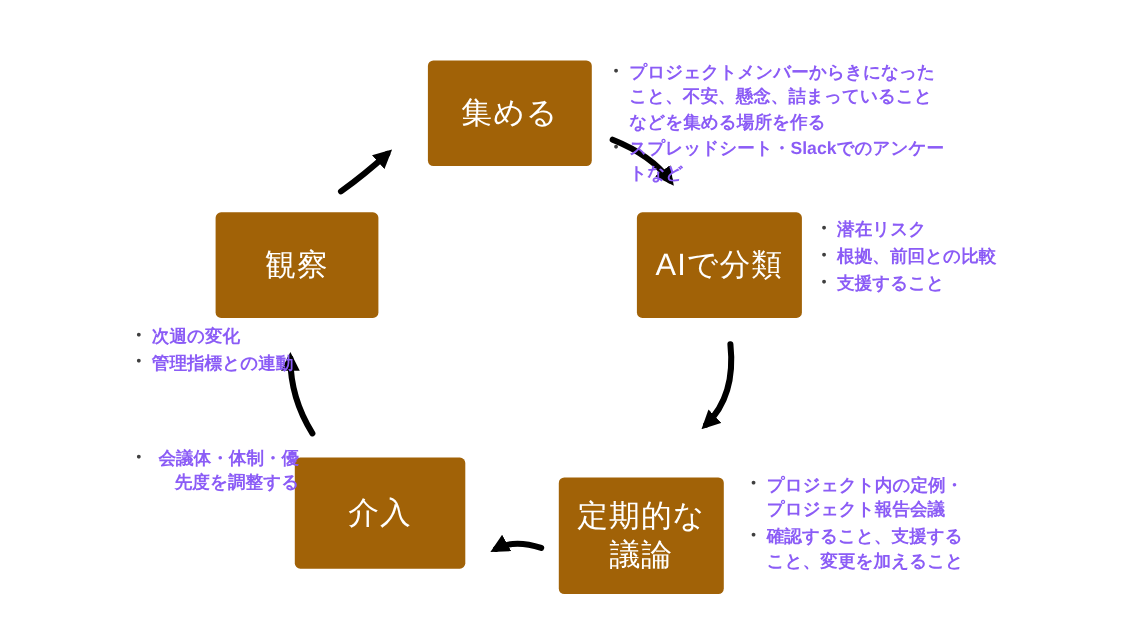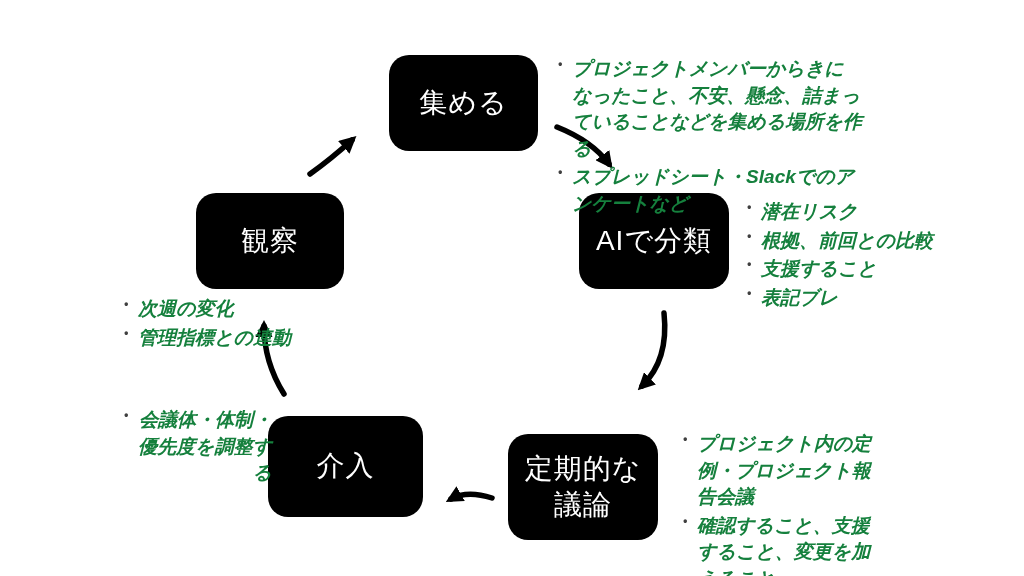--- a/index.html
+++ b/index.html
@@ -18,22 +18,22 @@
   .arrows {
     position: absolute;
     left: 0;
     top: 0;
     width: 1024px;
     height: 576px;
     pointer-events: none;
   }
   .node {
     position: absolute;
-    background: #000000;
-    border-radius: 20px;
+    background: #a16207;
+    border-radius: 5px;
     display: flex;
     align-items: center;
     justify-content: center;
     color: #ffffff;
     text-align: center;
   }
   .node .label {
     font-size: 28px;
     line-height: 1.3;
     white-space: pre-line;
@@ -43,25 +43,24 @@
   .node-classify  { left: 579px; top: 193px; width: 150px; height:  96px; }
   .node-discuss   { left: 508px; top: 410px; width: 150px; height: 106px; margin-top: 24px; }
   .node-intervene { left: 268px; top: 416px; width: 155px; height: 101px; }
   .node-observe   { left: 196px; top: 193px; width: 148px; height: 96px; }
 
   .note {
     position: absolute;
     margin: 0;
     padding: 0;
     list-style: none;
-    color: #15803d;
-    font-size: 19px;
+    color: #8b5cf6;
+    font-size: 16px;
     line-height: 1.4;
     font-weight: 600;
-    font-style: italic;
   }
   .note li {
     position: relative;
     padding-left: 16px;
     margin: 0 0 2px 0;
   }
   .note li::before {
     content: "\2022";
     position: absolute;
     left: 2px;
@@ -116,21 +115,20 @@
 
   <ul class="note note-collect">
     <li>プロジェクトメンバーからきになったこと、不安、懸念、詰まっていることなどを集める場所を作る</li>
     <li>スプレッドシート・Slackでのアンケートなど</li>
   </ul>
 
   <ul class="note note-classify">
     <li>潜在リスク</li>
     <li>根拠、前回との比較</li>
     <li>支援すること</li>
-    <li>表記ブレ</li>
   </ul>
 
   <ul class="note note-discuss">
     <li>プロジェクト内の定例・プロジェクト報告会議</li>
     <li>確認すること、支援すること、変更を加えること</li>
   </ul>
 
   <ul class="note note-intervene">
     <li>会議体・体制・優先度を調整する</li>
   </ul>

